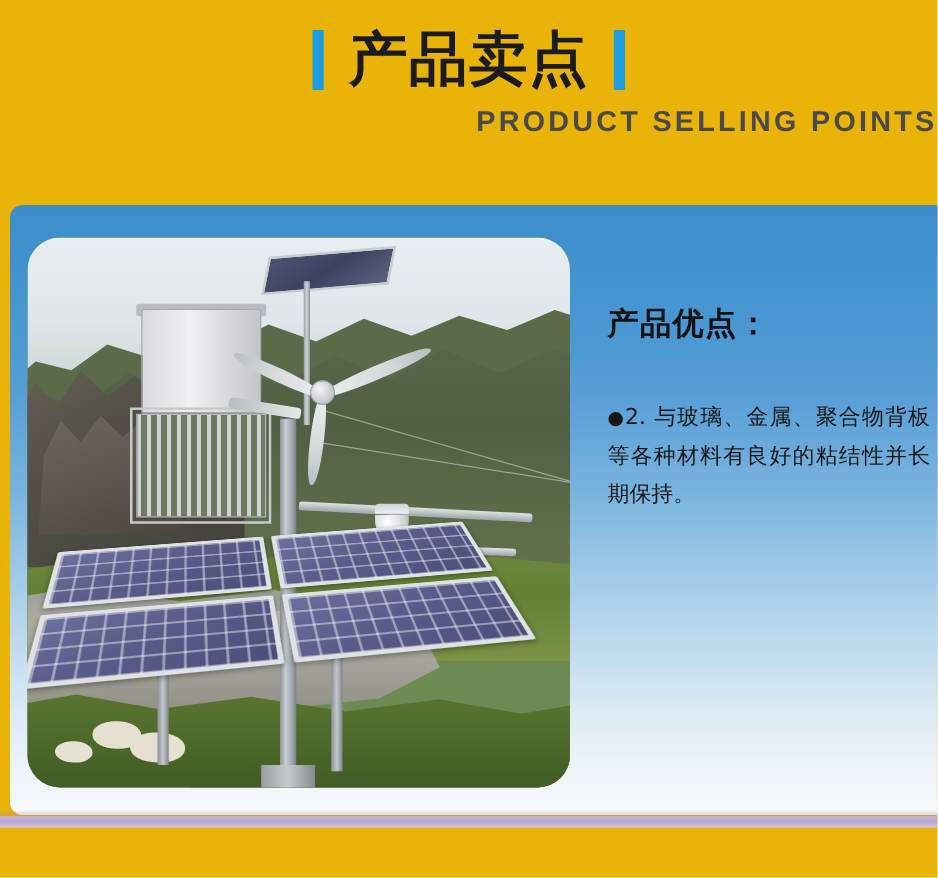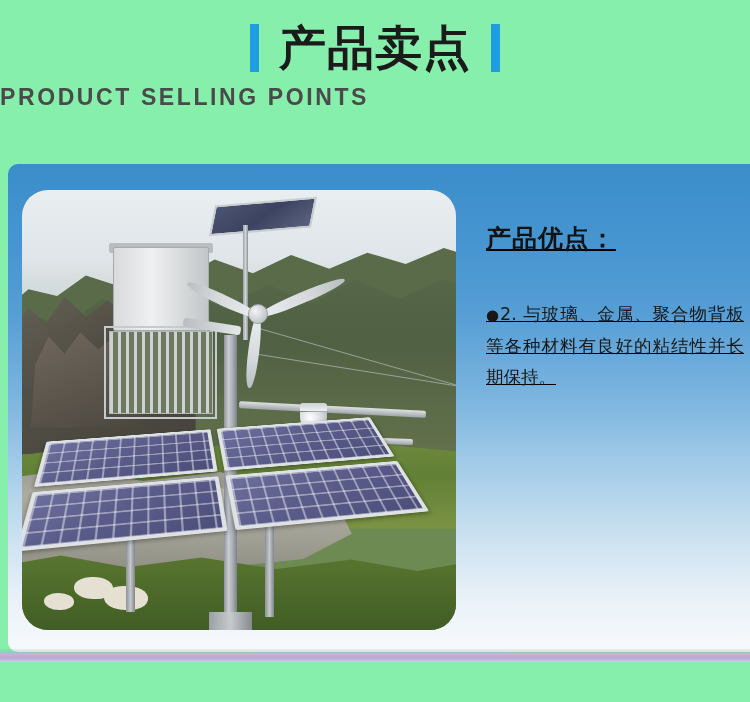--- a/index.html
+++ b/index.html
@@ -7,21 +7,21 @@
     width: 750px;
     height: 702px;
     background: #ffffff;
     font-family: "DejaVu Sans", "Liberation Sans", sans-serif;
     overflow: hidden;
   }
   #page {
     position: relative;
     width: 750px;
     height: 702px;
-    background: #86efac;
+    background: #eab308;
   }
 
   
   #header {
     position: absolute;
     left: 0; top: 0;
     width: 750px;
     height: 140px;
   }
   #title-row {
@@ -46,21 +46,21 @@
     color: #1b1b1b;
     letter-spacing: 1px;
     line-height: 52px;
     white-space: nowrap;
     font-family: "DejaVu Sans", "Liberation Sans", sans-serif;
   }
   #subtitle-en {
     position: absolute;
     left: 0; top: 84px;
     width: 750px;
-    text-align: left;
+    text-align: right;
     font-size: 23px;
     font-weight: bold;
     color: #4a4a4a;
     letter-spacing: 2.6px;
     font-family: "Liberation Sans", sans-serif;
   }
 
   
   #blue-panel {
     position: absolute;
@@ -284,23 +284,22 @@
     box-shadow: 0 2px 5px rgba(0,0,0,.35);
   }
   .array-leg {
     position: absolute; width: 9px;
     background: linear-gradient(to right, #8b9196, #c4c8cb, #7f858a);
   }
 
   
   #text-col {
     position: absolute;
-    left: 478px; top: 58px;
+    left: 478px; top: 78px;
     width: 258px;
-    text-decoration: underline;
   }
   #points-heading {
     font-size: 25px;
     font-weight: bold;
     color: #121212;
     letter-spacing: 1px;
     margin-bottom: 44px;
     font-family: "DejaVu Sans", "Liberation Sans", sans-serif;
   }
   .point {

